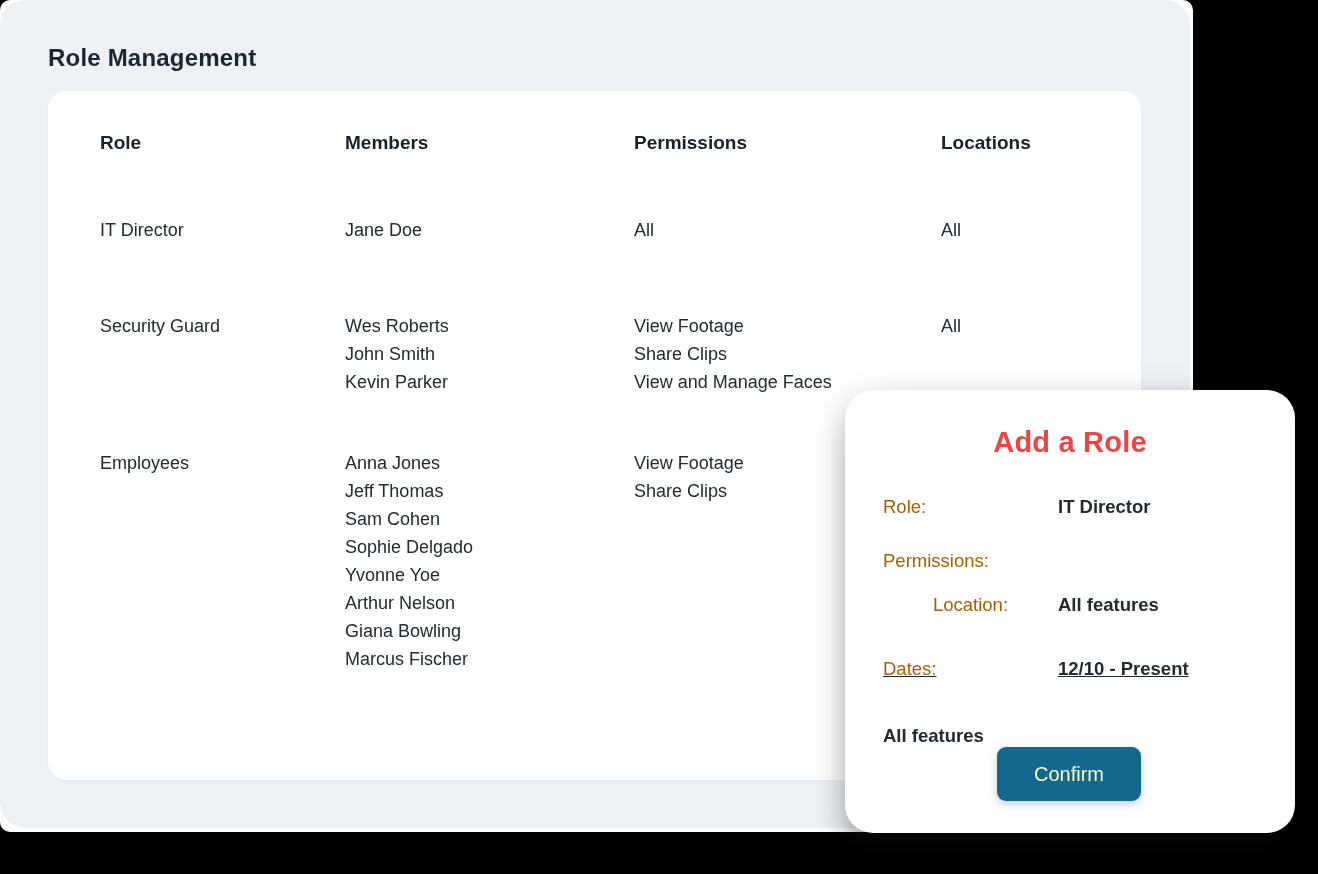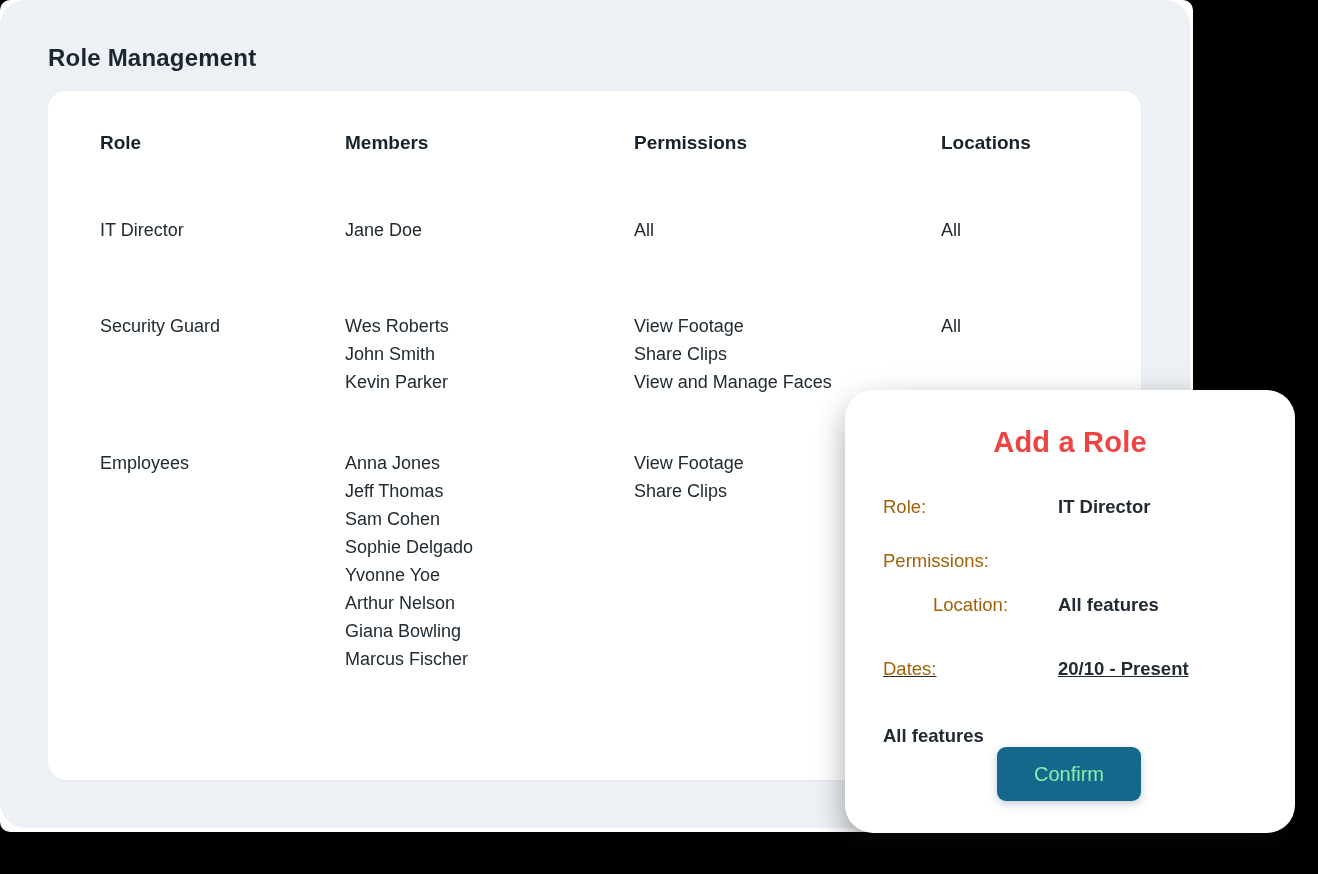--- a/index.html
+++ b/index.html
@@ -76,21 +76,21 @@
     font-size:18.5px; color:#a16207;
   }
   .field-value {
     font-size:18.5px; font-weight:600; color:#222b33;
   }
   .confirm-btn {
     position:absolute; left:152px; top:357px;
     width:144px; height:54px;
     background:#14688c;
     border:none; border-radius:9px;
-    color:#86efac; font-size:20px;
+    color:#fef9c3; font-size:20px;
     font-family:"Liberation Sans", sans-serif;
     cursor:pointer;
     box-shadow:0 3px 8px rgba(10,60,85,0.25);
   }
   .line { display:block; }
 </style>
 </head>
 <body>
 
 <div class="canvas">
@@ -169,17 +169,17 @@
   <div class="field-row f2">
     <div class="field-label">Permissions:</div>
     <div class="field-value">All features</div>
   </div>
   <div class="field-row f3">
     <div class="field-label">Location:</div>
     <div class="field-value">All features</div>
   </div>
   <div class="field-row f4">
     <div class="field-label">Dates:</div>
-    <div class="field-value">20/10 - Present</div>
+    <div class="field-value">12/10 - Present</div>
   </div>
 
   <button class="confirm-btn">Confirm</button>
 </div>
 
 </body></html>

